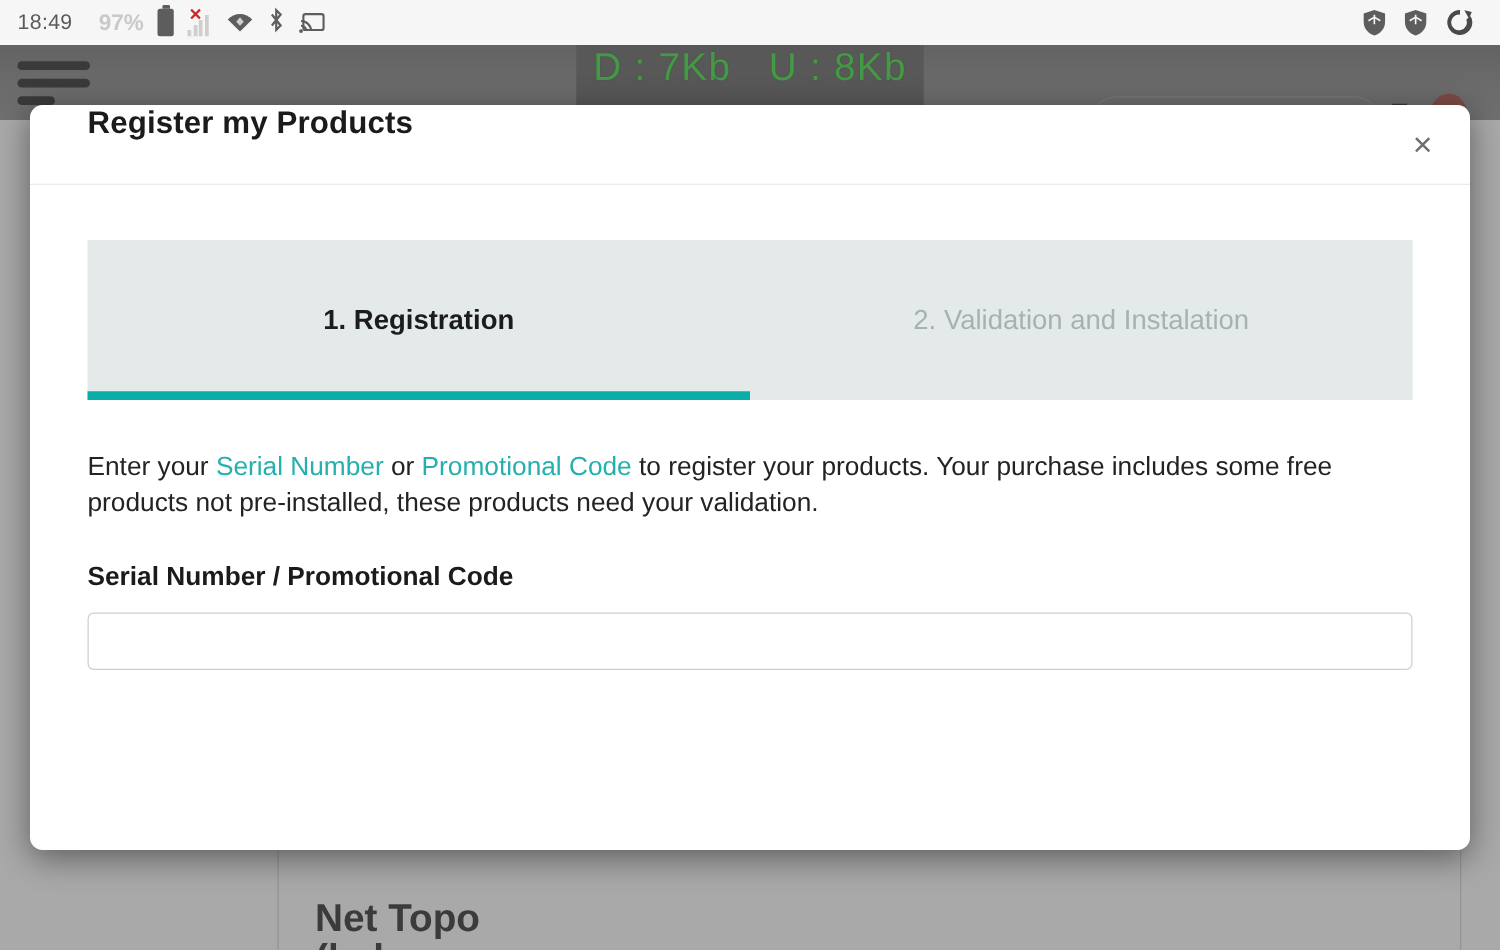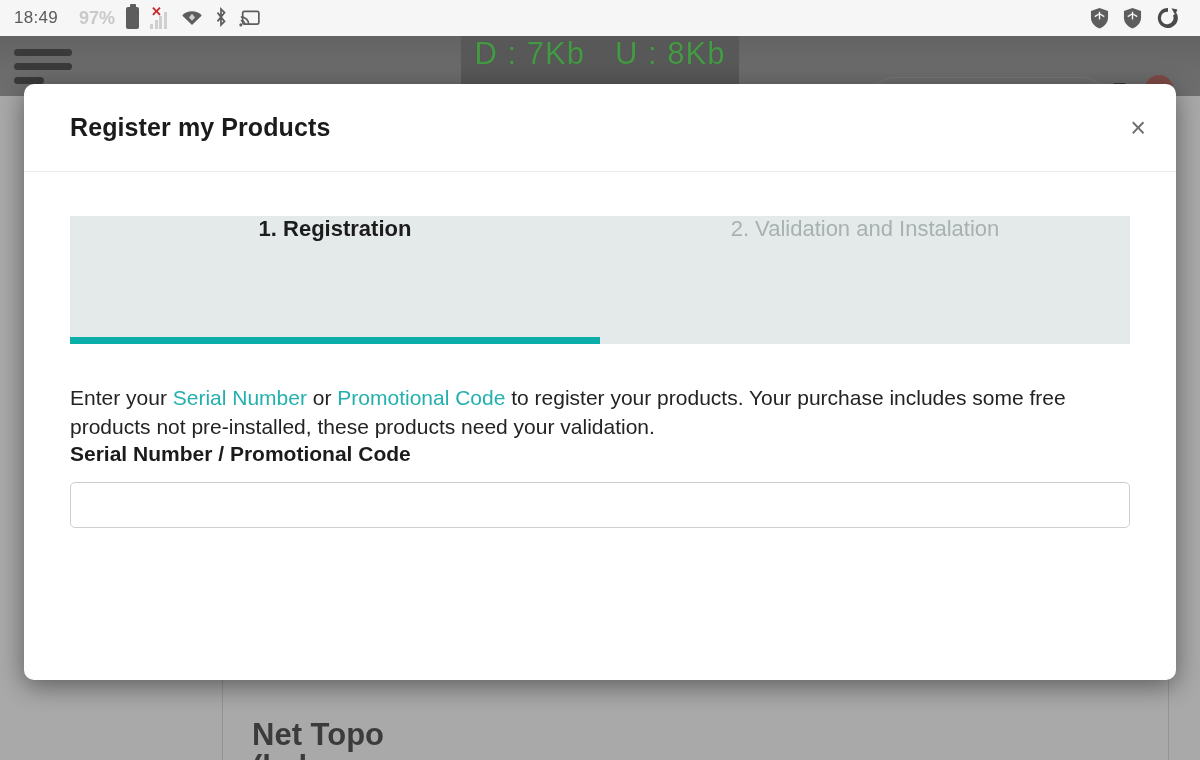--- a/index.html
+++ b/index.html
@@ -123,59 +123,59 @@
 
   
   #modal {
     position: absolute; left: 24px; top: 84px;
     width: 1152px; height: 596px;
     background: #fff; border-radius: 10px;
     box-shadow: 0 6px 26px rgba(0,0,0,0.45);
     z-index: 20; overflow: hidden;
   }
   #modal-header {
-    position: relative; height: 88px;
+    position: relative; height: 64px;
     border-bottom: 1px solid #eaeaea;
-    display: flex; align-items: center;
+    display: flex; align-items: flex-start;
   }
   #modal-title {
     margin-left: 46px; font-size: 25px; font-weight: bold; color: #1b1b1b;
     letter-spacing: .1px;
   }
   #modal-close {
     position: absolute; right: 30px; top: 50%; transform: translateY(-50%);
     font-size: 27px; color: #6e6e6e; line-height: 1; cursor: pointer;
     background: none; border: none; font-family: "Liberation Sans", sans-serif;
   }
   #modal-body { padding: 44px 46px 0 46px; }
 
   #tabs {
     position: relative; background: #e4eaea;
-    height: 128px; display: flex; align-items: flex-start;
+    height: 128px; display: flex; align-items: center;
   }
   .tab {
     flex: 0 0 50%; text-align: center; font-size: 22px; cursor: pointer;
     user-select: none;
   }
   .tab.active { color: #1c1c1c; font-weight: bold; }
   .tab.inactive { color: #a8b0b0; }
   #tab-underline {
     position: absolute; left: 0; bottom: 0;
     width: 50%; height: 7px; background: #0aada8;
   }
 
   #intro {
     margin-top: 40px;
     font-size: 21px; line-height: 1.38; color: #232323;
     max-width: 1030px;
   }
   #intro .lnk { color: #23b0ae; }
 
   #field-label {
-    font-size: 21px; font-weight: bold; color: #1b1b1b;
+    margin-top: 32px; font-size: 21px; font-weight: bold; color: #1b1b1b;
   }
   #serial-input {
     margin-top: 16px; display: block;
     width: 1060px; height: 46px;
     border: 1px solid #cfcfcf; border-radius: 5px;
     padding: 0 14px; font-size: 18px; color: #333; outline: none;
     font-family: "Liberation Sans", sans-serif; background: #fff;
   }
   #register-btn {
     margin-top: 26px;

